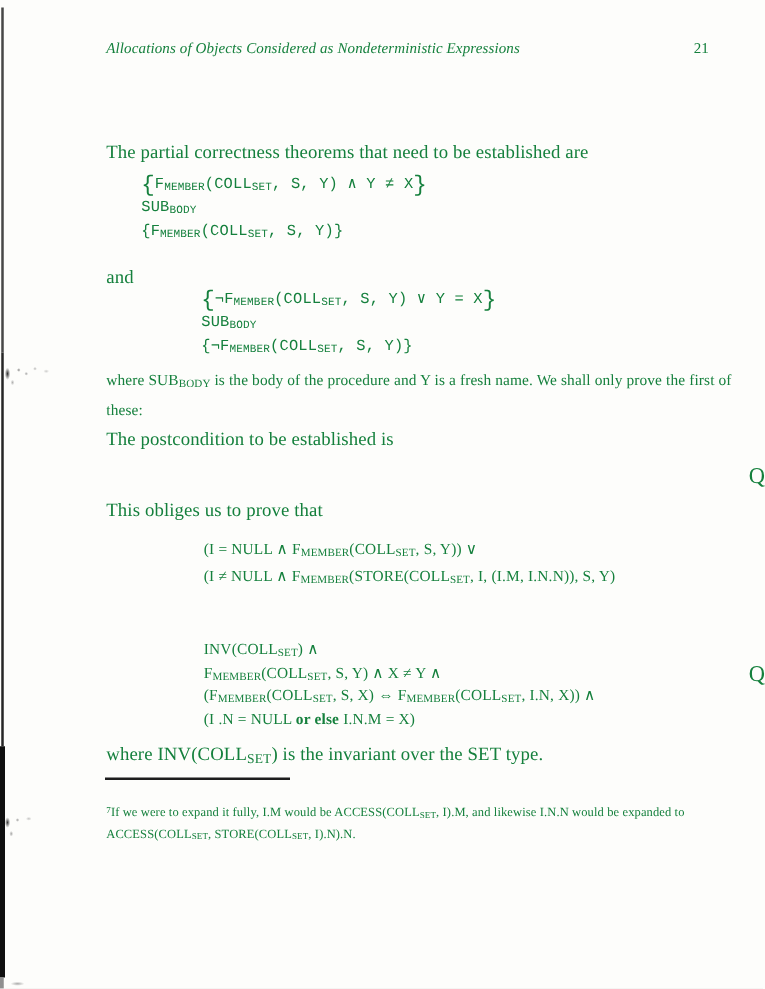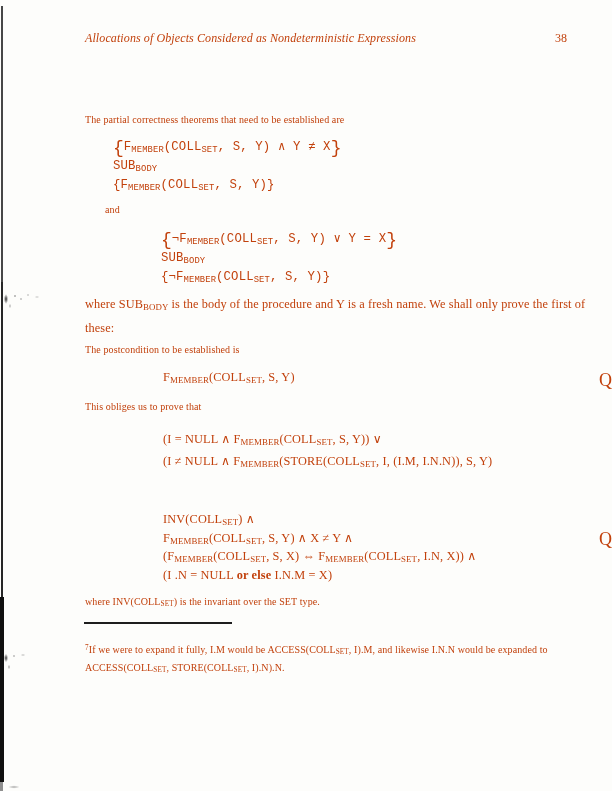--- a/index.html
+++ b/index.html
@@ -1,28 +1,28 @@
 <!DOCTYPE html>
 <html><head>
 <meta charset="utf-8">
 <style>
   * { margin:0; padding:0; box-sizing:border-box; }
   html,body { background:#e9e9e7; }
   .page {
     position:relative; width:612px; height:791px;
-    background:#fdfdfb; color:#c2410c;
+    background:#fdfdfb; color:#15803d;
     font-family:"Liberation Serif", serif;
     overflow:hidden; margin:0 auto;
   }
   .abs { position:absolute; }
   
   .header { display:flex; justify-content:space-between; align-items:baseline; font-size:12px; }
   .header .title { font-style:italic; letter-spacing:0.1px; }
   
-  .para { font-size:10px; white-space:nowrap; letter-spacing:0.1px; }
+  .para { font-size:15px; white-space:nowrap; letter-spacing:0.1px; }
   .para-wrap { font-size:12.3px; letter-spacing:0.1px; line-height:21px; white-space:nowrap; }
   
   .fblock { white-space:nowrap; }
   .fline { font-size:12.3px; white-space:nowrap; letter-spacing:0.15px; }
   .lh18 .fline { line-height:18.5px; height:18.5px; }
   .lh19 .fline { line-height:19px; height:19px;font-family:Liberation Mono, monospace; }
   .lh22 .fline { line-height:22px; height:22px; }
   sub { font-size:0.72em; vertical-align:-0.2em; letter-spacing:0.1px; }
   sup { font-size:0.72em; vertical-align:0.38em; }
   .bigbrace { font-size:18px; vertical-align:-2.5px; letter-spacing:0; }
@@ -59,44 +59,43 @@
   <div class="abs edge-a"></div>
   <div class="abs edge-b"></div>
   <div class="abs edge-c"></div>
   <div class="abs edge-d"></div>
   <div class="abs smudge1"></div>
   <div class="abs smudge2"></div>
   <div class="abs bottom-mark"></div>
 
   <div class="abs header" style="left:85px; top:31px; width:482px;">
     <span class="title">Allocations of Objects Considered as Nondeterministic Expressions</span>
-    <span>38</span>
+    <span>21</span>
   </div>
 
   <div class="abs para" style="left:85px; top:114px;">The partial correctness theorems that need to be established are</div>
 
   <div class="abs fblock lh19" style="left:113px; top:138px;">
     <div class="fline"><span class="bigbrace">{</span><span>F</span><sub>MEMBER</sub><span>(COLL</span><sub>SET</sub><span>, S, Y) ∧ Y ≠ X</span><span class="bigbrace">}</span></div>
     <div class="fline"><span>SUB</span><sub>BODY</sub></div>
     <div class="fline"><span>{F</span><sub>MEMBER</sub><span>(COLL</span><sub>SET</sub><span>, S, Y)}</span></div>
   </div>
 
-  <div class="abs para" style="left:85px; top:204px;margin-left:20px;">and</div>
+  <div class="abs para" style="left:85px; top:214px;">and</div>
 
   <div class="abs fblock lh19" style="left:113px; top:230px;margin-left:48px;">
     <div class="fline"><span class="bigbrace">{</span><span>¬F</span><sub>MEMBER</sub><span>(COLL</span><sub>SET</sub><span>, S, Y) ∨ Y = X</span><span class="bigbrace">}</span></div>
     <div class="fline"><span>SUB</span><sub>BODY</sub></div>
     <div class="fline"><span>{¬F</span><sub>MEMBER</sub><span>(COLL</span><sub>SET</sub><span>, S, Y)}</span></div>
   </div>
 
   <div class="abs para-wrap" style="left:85px; top:294px; width:495px;"><span>where SUB</span><sub>BODY</sub><span> is the body of the procedure and Y is a fresh name. We shall only prove the first of</span><br><span>these:</span></div>
 
   <div class="abs para" style="left:85px; top:344px;">The postcondition to be established is</div>
 
-  <div class="abs fline" style="left:163px; top:370px;"><span>F</span><sub>MEMBER</sub><span>(COLL</span><sub>SET</sub><span>, S, Y)</span></div>
   <div class="abs qlabel" style="left:551px; top:370px;"><span>Q</span><sub>1</sub></div>
 
   <div class="abs para" style="left:85px; top:401px;">This obliges us to prove that</div>
 
   <div class="abs fblock lh22" style="left:163px; top:428px;">
     <div class="fline"><span>(I = NULL ∧ F</span><sub>MEMBER</sub><span>(COLL</span><sub>SET</sub><span>, S, Y)) ∨</span></div>
     <div class="fline"><span>(I ≠ NULL ∧ F</span><sub>MEMBER</sub><span>(STORE(COLL</span><sub>SET</sub><span>, I, (I.M, I.N.N)), S, Y)</span></div>
   </div>
 
 

